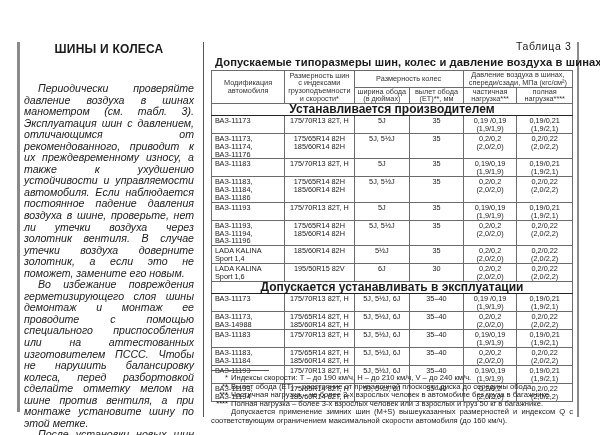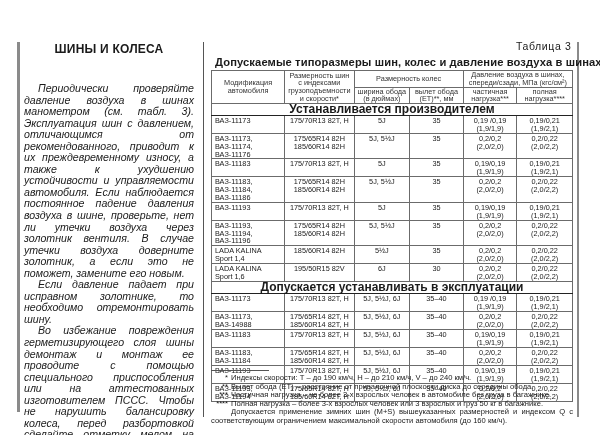--- a/index.html
+++ b/index.html
@@ -35,21 +35,20 @@
     .fn .txt { flex: 1; }
     .fn-last { text-align: justify; text-indent: 20px; }
   </style>
 </head>
 <body>
 
 <div class="left-bar"></div>
 <div class="left-col">
   <div class="section-title">ШИНЫ И КОЛЕСА</div>
   <p class="para">Периодически проверяйте давление воздуха в шинах манометром (см. табл. 3). Эксплуатация шин с давлением, отличающимся от рекомендованного, приводит к их преждевременному износу, а также к ухудшению устойчивости и управляемости автомобиля. Если наблюдается постоянное падение давления воздуха в шине, проверьте, нет ли утечки воздуха через золотник вентиля. В случае утечки воздуха доверните золотник, а если это не поможет, замените его новым.</p>
-  <p class="para">Если давление падает при исправном золотнике, то необходимо отремонтировать шину.</p>
   <p class="para">Во избежание повреждения герметизирующего слоя шины демонтаж и монтаж ее проводите с помощью специального приспособления или на аттестованных изготовителем ПССС. Чтобы не нарушить балансировку колеса, перед разбортовкой сделайте отметку мелом на шине против вентиля, а при монтаже установите шину по этой метке.</p>
   <p class="para">После установки новых шин обязательно отбалансируйте колеса на аттестованных изготовителем ПССС.</p>
 </div>
 <div class="page-num">74</div>
 
 <div class="mid-bar"></div>
 <div class="right-bar"></div>
 
 <div class="table-caption">Таблица 3</div>
 <div class="table-title">Допускаемые типоразмеры шин, колес и давление воздуха в шинах</div>

